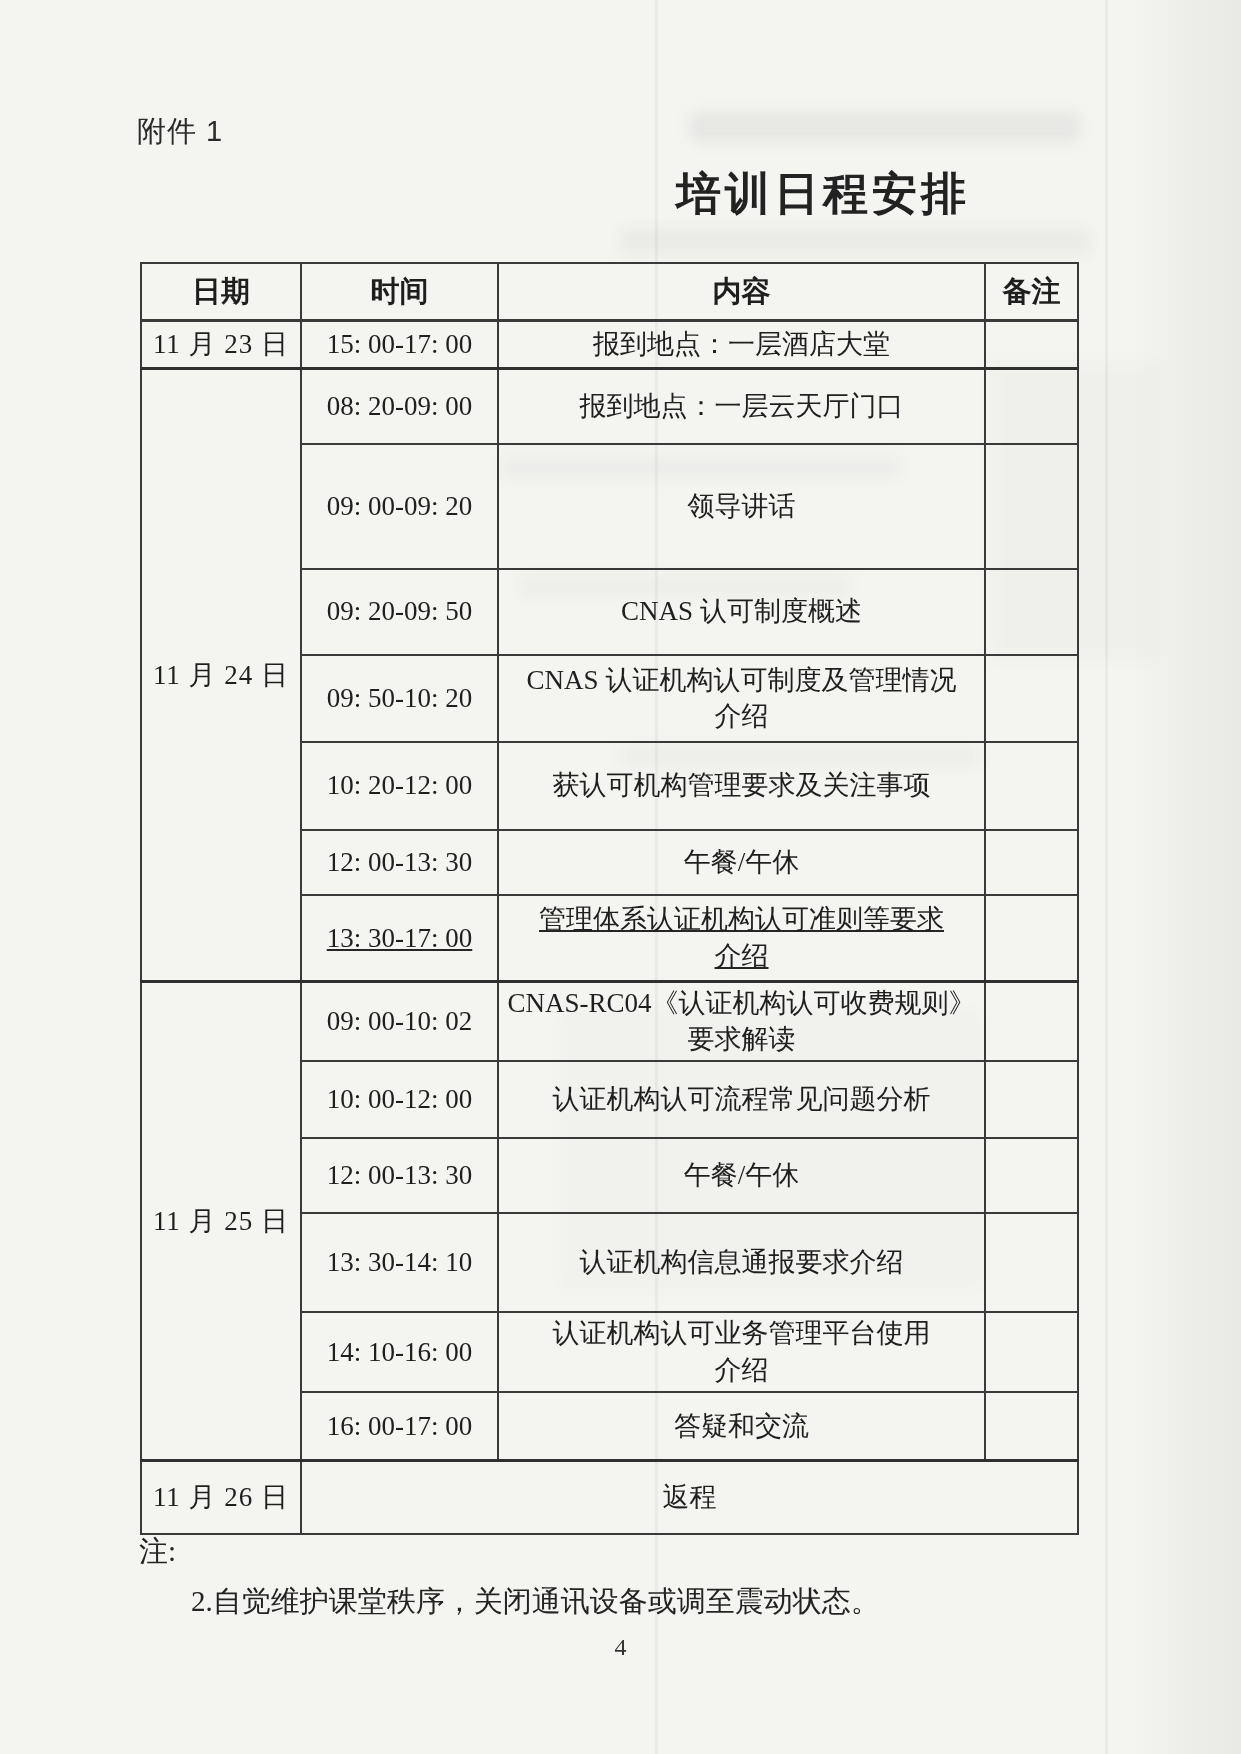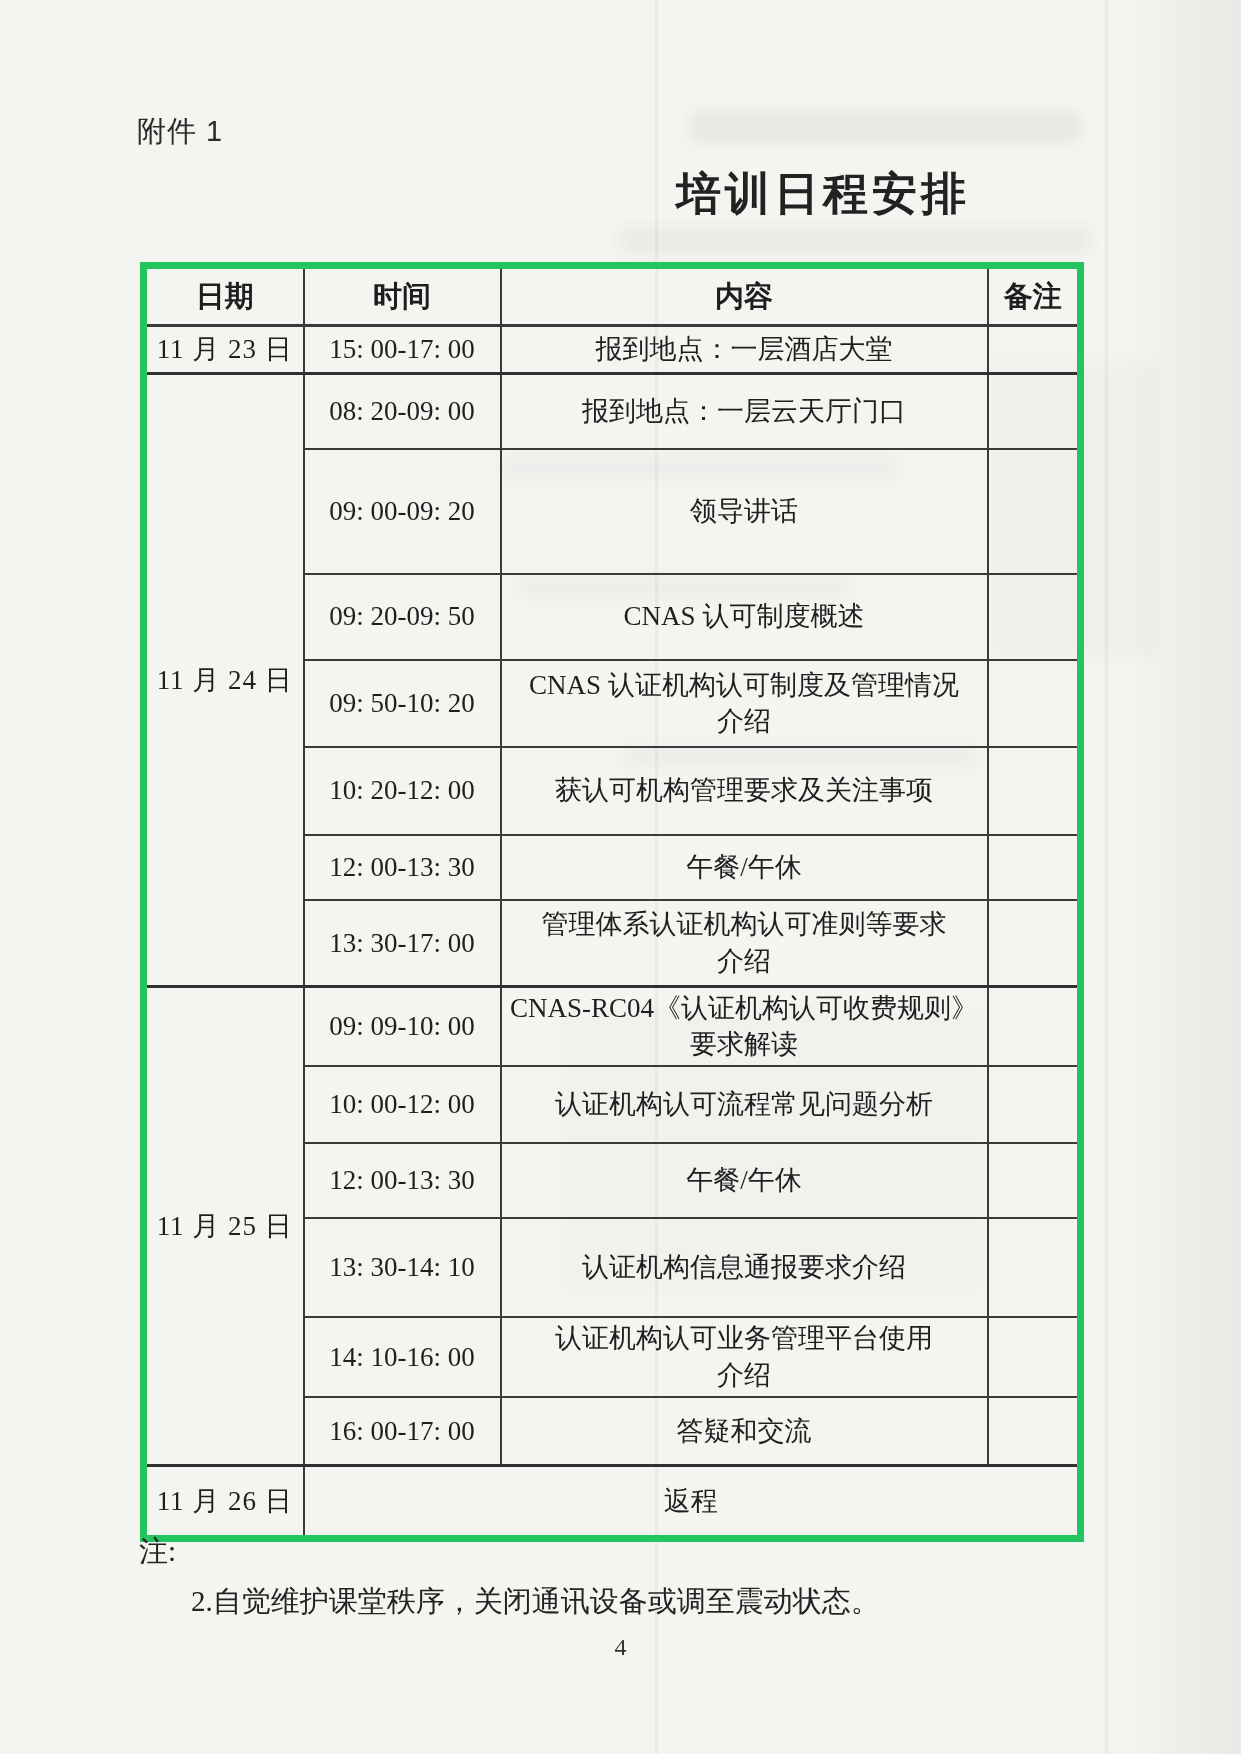--- a/index.html
+++ b/index.html
@@ -32,21 +32,21 @@
     position:absolute; left:140px; top:164px; width:830px;
     text-align:right; font-size:45px; font-weight:bold;
     letter-spacing:4px; color:#222;
     font-family:"Liberation Sans", sans-serif;
   }
 
   table.schedule {
     position:absolute; left:140px; top:262px;
     width:937px; table-layout:fixed;
     border-collapse:collapse;
-    border:7px solid #22c55e;
+    border:2px solid #22c55e;
   }
   table.schedule th, table.schedule td {
     border:2px solid #3a3a3a;
     padding:2px 6px;
     text-align:center; vertical-align:middle;
     overflow:hidden;
   }
   table.schedule th {
     height:51px;
     font-size:29px; font-weight:bold; color:#1e1e1e;
@@ -139,29 +139,29 @@
       <tr style="height: 88px;">
         <td class="time-cell">10: 20-12: 00</td>
         <td class="content-cell">获认可机构管理要求及关注事项</td>
         <td class="remark-cell"></td>
       </tr>
       <tr style="height: 65px;">
         <td class="time-cell">12: 00-13: 30</td>
         <td class="content-cell">午餐/午休</td>
         <td class="remark-cell"></td>
       </tr>
-      <tr style="height: 87px;">
+      <tr style="height: 87px; text-decoration: underline;">
         <td class="time-cell">13: 30-17: 00</td>
         <td class="content-cell">管理体系认证机构认可准则等要求
 介绍</td>
         <td class="remark-cell"></td>
       </tr>
       <tr class="section-first" style="height: 78px;">
         <td class="date-cell" rowspan="6">11 月 25 日</td>
-        <td class="time-cell">09: 09-10: 00</td>
+        <td class="time-cell">09: 00-10: 02</td>
         <td class="content-cell">CNAS-RC04《认证机构认可收费规则》
 要求解读</td>
         <td class="remark-cell"></td>
       </tr>
       <tr style="height: 77px;">
         <td class="time-cell">10: 00-12: 00</td>
         <td class="content-cell">认证机构认可流程常见问题分析</td>
         <td class="remark-cell"></td>
       </tr>
       <tr style="height: 75px;">

